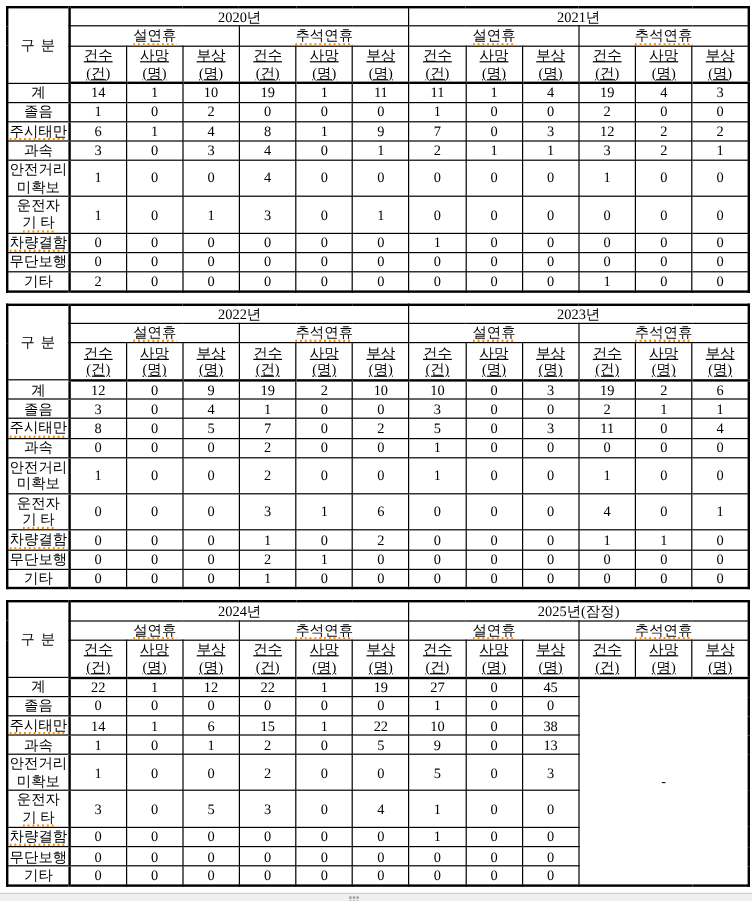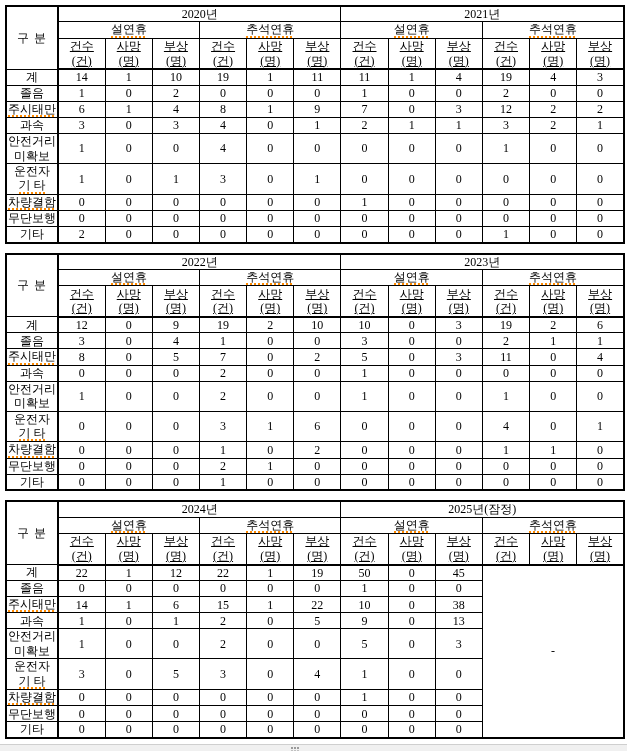--- a/index.html
+++ b/index.html
@@ -624,21 +624,21 @@
           <tr class="r-single">
             <th class="rlabel">
               <div><span>계</span></div>
             </th>
             <td>22</td>
             <td>1</td>
             <td>12</td>
             <td>22</td>
             <td>1</td>
             <td>19</td>
-            <td>50</td>
+            <td>27</td>
             <td>0</td>
             <td>45</td>
             <td class="dash" rowspan="9" colspan="3">-</td>
           </tr>
           <tr class="r-single">
             <th class="rlabel">
               <div><span>졸음</span></div>
             </th>
             <td>0</td>
             <td>0</td>

